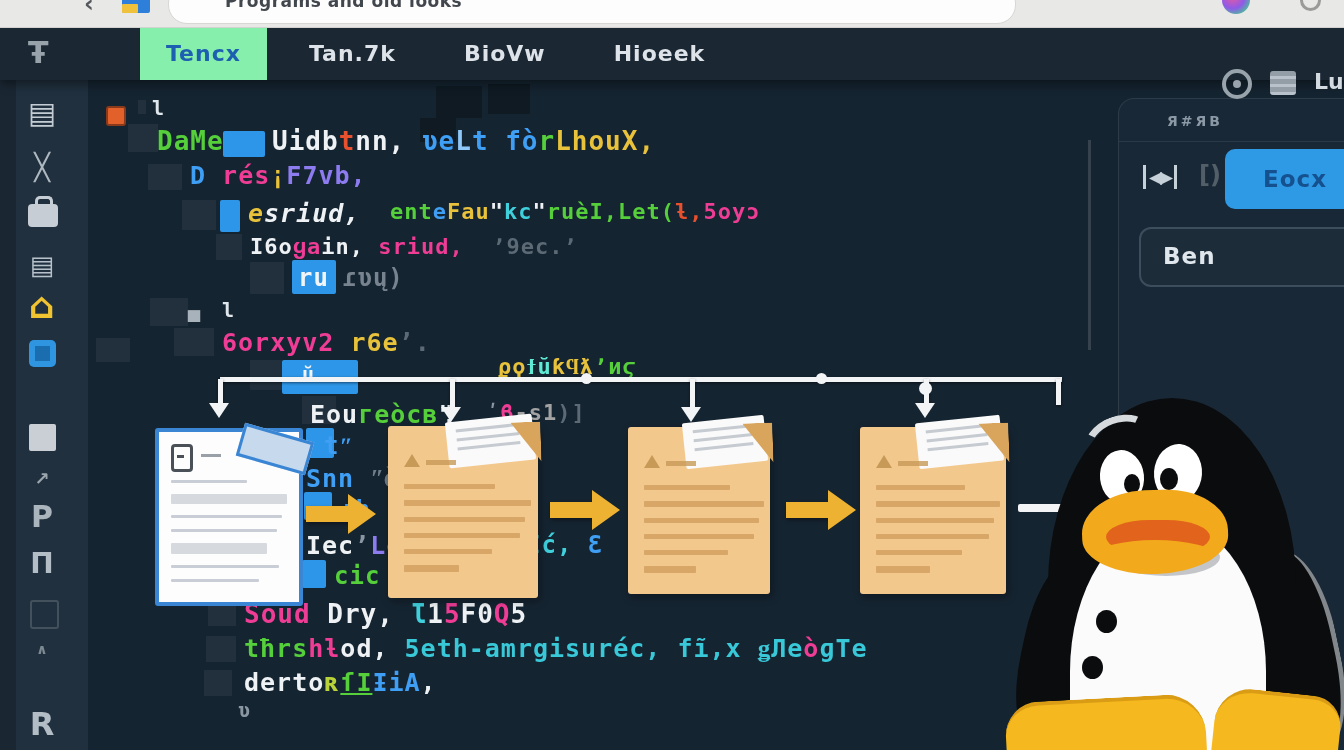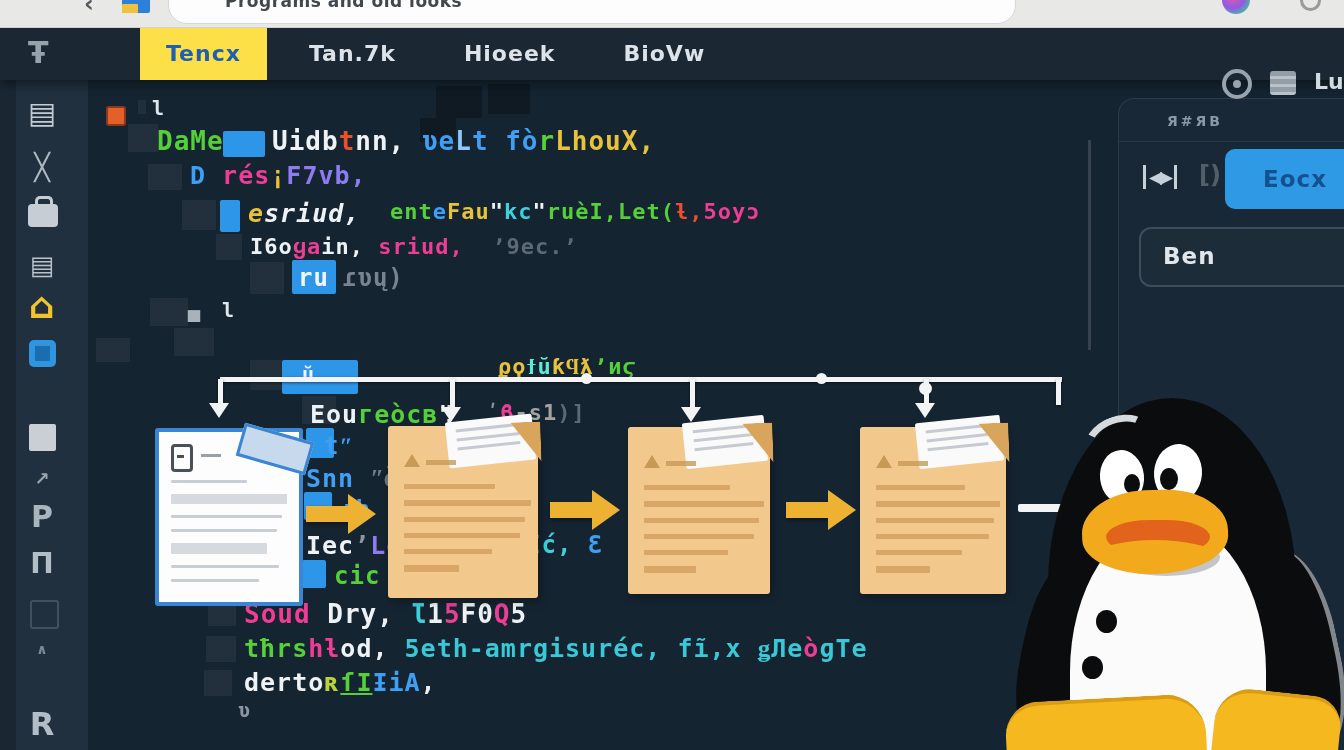--- a/index.html
+++ b/index.html
@@ -13,21 +13,21 @@
   #addrfield{position:absolute;left:168px;top:-16px;width:846px;height:38px;background:#fdfdfd;border:1px solid #d7d7d5;border-radius:19px;overflow:hidden;}
   #addrtext{position:absolute;left:56px;top:6px;font-size:17px;font-weight:bold;color:#42474d;letter-spacing:.5px;white-space:pre;}
   #avatar{position:absolute;left:1222px;top:-14px;width:28px;height:28px;border-radius:50%;background:radial-gradient(circle at 38% 38%, #e85aa0, #8f5ae8 48%, #3ecf8e 85%);}
   #searchic{position:absolute;left:1300px;top:-10px;width:15px;height:15px;border:3px solid #9a9a98;border-radius:50%;}
 
   
   #tabbar{position:absolute;left:0;top:27px;width:1344px;height:53px;background:#1b2733;z-index:29;box-shadow:0 4px 10px rgba(0,0,0,.45);}
   #menu-glyph{position:absolute;left:28px;top:8px;font-size:30px;color:#97a2ab;font-weight:bold;}
   #tabs{position:absolute;left:140px;top:0;height:53px;display:flex;}
   .tab{height:53px;line-height:53px;padding:0 26px;margin-right:16px;font-size:22px;font-weight:bold;color:#dde3e9;letter-spacing:1px;}
-  .tab.active{background:#fde047;color:#1d5fb0;}
+  .tab.active{background:#86efac;color:#1d5fb0;}
   #gearic{position:absolute;left:1222px;top:42px;width:22px;height:22px;border:4px solid #98a3ac;border-radius:50%;}
   #gearic:after{content:'';position:absolute;left:7px;top:7px;width:8px;height:8px;background:#98a3ac;border-radius:50%;}
   #gridic{position:absolute;left:1270px;top:44px;width:26px;height:24px;background:#939ea7;border-radius:3px;
     background-image:repeating-linear-gradient(#939ea7 0 5px,#b9c2ca 5px 8px);}
   #tright{position:absolute;left:1314px;top:42px;font-size:22px;font-weight:bold;color:#d3dae0;}
 
   
   #sidebar{position:absolute;left:0;top:80px;width:88px;height:670px;background:#20303e;z-index:5;}
   #sidebar-edge{position:absolute;left:0;top:80px;width:16px;height:670px;background:#1a2733;z-index:6;}
   .sicon{position:absolute;left:22px;width:40px;text-align:center;font-weight:bold;z-index:7;line-height:1;}
@@ -113,22 +113,22 @@
     </div>
     <div id="avatar"></div>
     <div id="searchic"></div>
   </div>
 
   <div id="tabbar">
     <div id="menu-glyph">Ŧ</div>
     <div id="tabs">
         <div class="tab active">Tencx</div>
         <div class="tab">Tan.7k</div>
+        <div class="tab">BioVw</div>
         <div class="tab">Hioeek</div>
-        <div class="tab">BioVw</div>
       </div>
     <div id="gearic"></div>
     <div id="gridic"></div>
     <div id="tright">Lue</div>
   </div>
 
   <div id="sidebar"></div>
   <div id="sidebar-edge"></div>
 
   <div id="orange-sq"></div>
@@ -225,20 +225,21 @@
     <div class="codeline" style="left: 157px; top: 128px; font-size: 26px;"><span style="color: rgb(85, 207, 58);">DaMe</span></div>
     <div class="codeline" style="left: 272px; top: 128px; font-size: 26px;"><span style="color: rgb(238, 242, 245);">Uidb</span><span style="color: rgb(232, 80, 46);">t</span><span style="color: rgb(238, 242, 245);">nn,</span><span style="color: rgb(63, 159, 245);"> ʋe</span><span style="color: rgb(142, 199, 248);">L</span><span style="color: rgb(63, 159, 245);">t</span><span style="color: rgb(63, 159, 245);"> fò</span><span style="color: rgb(85, 207, 58);">r</span><span style="color: rgb(231, 194, 58);">LhouX,</span></div>
     <div class="codeline" style="left: 190px; top: 163px; font-size: 25px;"><span style="color: rgb(63, 159, 245);">D</span><span style="color: rgb(239, 61, 150);"> rés</span><span style="color: rgb(231, 194, 58);">¡</span><span style="color: rgb(141, 123, 240);">F7vb,</span></div>
     <div class="codeline" style="left: 248px; top: 201px; font-size: 25px; font-style: italic;"><span style="color: rgb(231, 194, 58);">e</span><span style="color: rgb(238, 242, 245);">sriud,</span></div>
     <div class="codeline" style="left: 390px; top: 201px; font-size: 22px;"><span style="color: rgb(85, 207, 58);">ent</span><span style="color: rgb(63, 159, 245);">e</span><span style="color: rgb(231, 194, 58);">Fau</span><span style="color: rgb(238, 242, 245);">"</span><span style="color: rgb(63, 208, 220);">kc</span><span style="color: rgb(238, 242, 245);">"</span><span style="color: rgb(85, 207, 58);">ruèI,Let(</span><span style="color: rgb(232, 80, 46);">ƚ,</span><span style="color: rgb(239, 61, 150);">5oyɔ</span></div>
     <div class="codeline" style="left: 250px; top: 236px; font-size: 22px;"><span style="color: rgb(238, 242, 245);">I6o</span><span style="color: rgb(239, 61, 150);">ყa</span><span style="color: rgb(238, 242, 245);">in,</span><span style="color: rgb(239, 61, 150);"> sriud,</span><span style="color: rgb(92, 106, 118);">  ʼ9ec.ʼ</span></div>
     <div class="codeline" style="left: 298px; top: 266px; font-size: 24px;"><span style="color: rgb(242, 245, 247);">ru</span></div>
     <div class="codeline" style="left: 342px; top: 266px; font-size: 24px;"><span style="color: rgb(119, 131, 143);">ɾʋų)</span></div>
     <div class="codeline" style="left: 188px; top: 300px; font-size: 20px;"><span style="color: rgb(168, 178, 186);">▄</span></div>
     <div class="codeline" style="left: 222px; top: 300px; font-size: 20px;"><span style="color: rgb(223, 230, 236);">l</span></div>
+    <div class="codeline" style="left: 222px; top: 330px; font-size: 25px;"><span style="color: rgb(239, 61, 150);">6orxyv2</span><span style="color: rgb(231, 194, 58);"> r6e</span><span style="color: rgb(92, 106, 118);">ʼ.</span></div>
     <div class="codeline" style="left: 302px; top: 364px; font-size: 20px;"><span style="color: rgb(242, 245, 247);">ŭ</span></div>
     <div class="codeline" style="left: 498px; top: 356px; font-size: 22px;"><span style="color: rgb(231, 194, 58);">ϼϙ</span><span style="color: #5eead4;">ϯŭ</span><span style="color: rgb(231, 194, 58);">ƙϥƛ</span><span style="color: rgb(85, 207, 58);">ʼͷϛ</span></div>
     <div class="codeline" style="left: 310px; top: 402px; font-size: 25px;"><span style="color: rgb(238, 242, 245);">Eou</span><span style="color: rgb(85, 207, 58);">гeòcв</span><span style="color: rgb(238, 242, 245);">"</span></div>
     <div class="codeline" style="left: 442px; top: 404px; font-size: 24px;"><span style="color: rgb(238, 242, 245);">,</span></div>
     <div class="codeline" style="left: 486px; top: 402px; font-size: 22px;"><span style="color: rgb(138, 151, 163);">ʹ</span><span style="color: rgb(239, 61, 150);">ϐ</span><span style="color: #a3a3a3;">-s1</span><span style="color: rgb(92, 106, 118);">)]</span></div>
     <div class="codeline" style="left: 324px; top: 434px; font-size: 24px;"><span style="color: rgb(63, 159, 245);">tʺ</span></div>
     <div class="codeline" style="left: 306px; top: 466px; font-size: 25px;"><span style="color: rgb(63, 159, 245);">Snn</span><span style="color: rgb(111, 125, 137);"> ʺè</span></div>
     <div class="codeline" style="left: 340px; top: 498px; font-size: 24px;"><span style="color: rgb(63, 159, 245);">∶h</span></div>
     <div class="codeline" style="left: 306px; top: 533px; font-size: 25px;"><span style="color: rgb(238, 242, 245);">Iec</span><span style="color: rgb(138, 151, 163);">ʼ</span><span style="color: rgb(141, 123, 240);">Lo</span></div>
     <div class="codeline" style="left: 526px; top: 533px; font-size: 24px;"><span style="color: rgb(63, 208, 220);">Ić,</span><span style="color: rgb(63, 159, 245);"> Ɛ</span></div>

